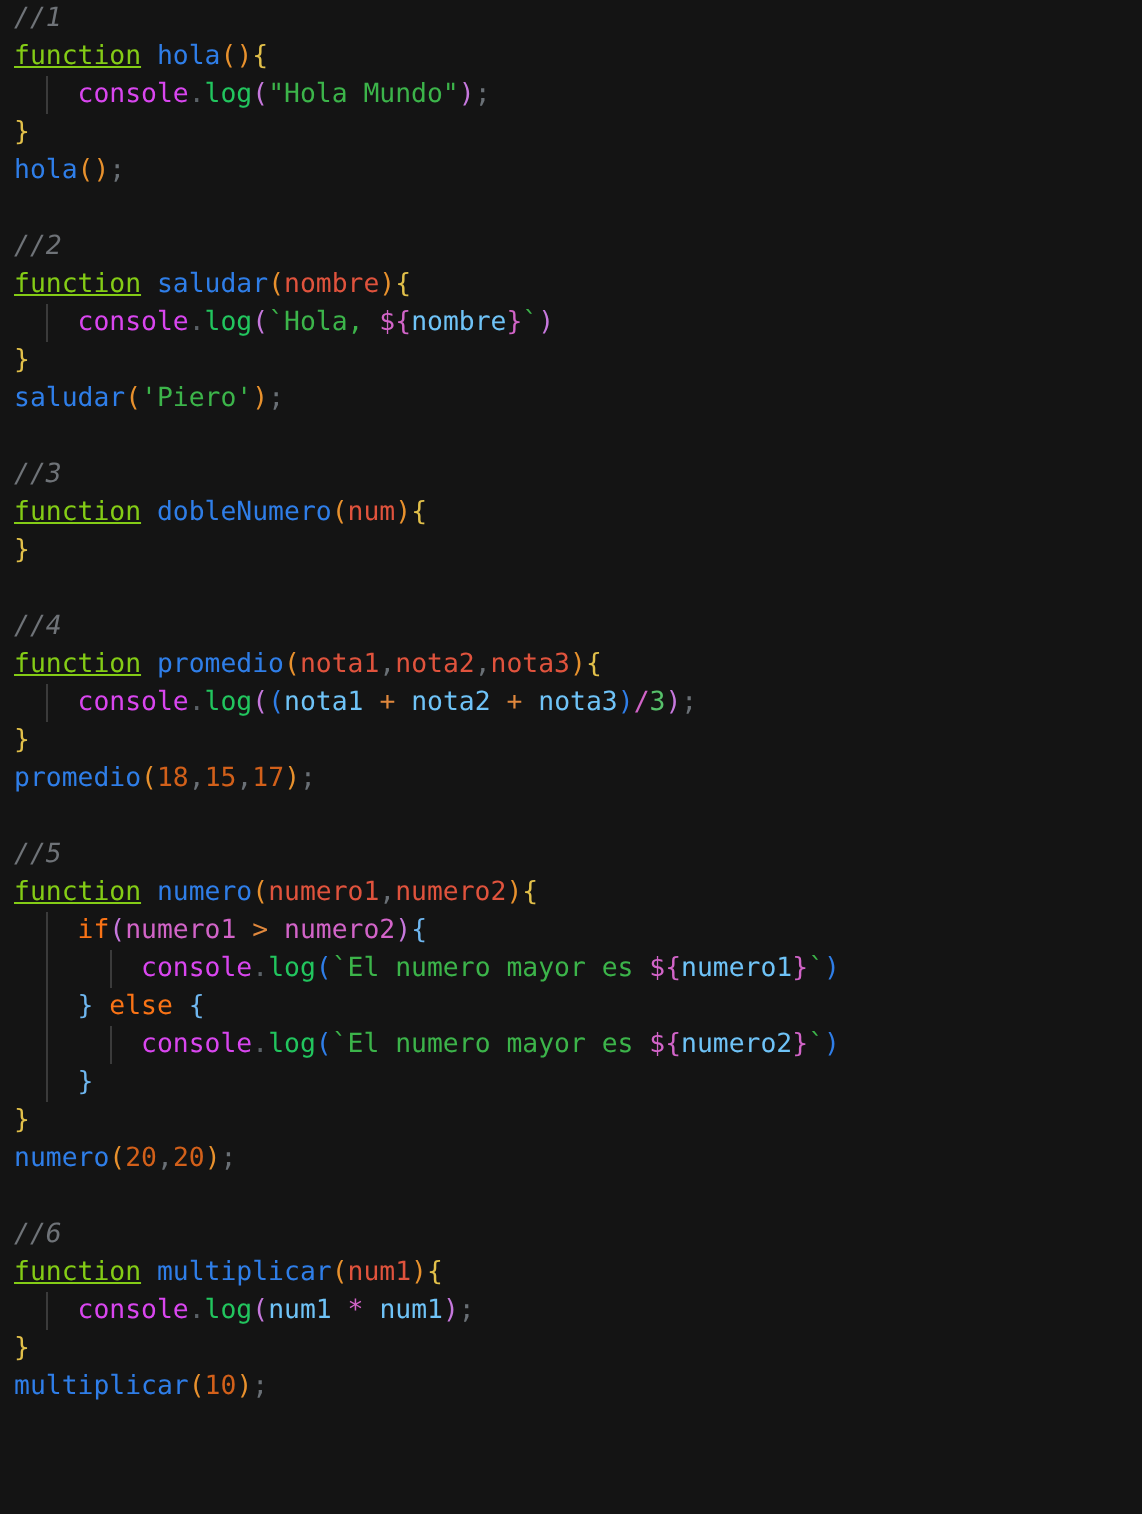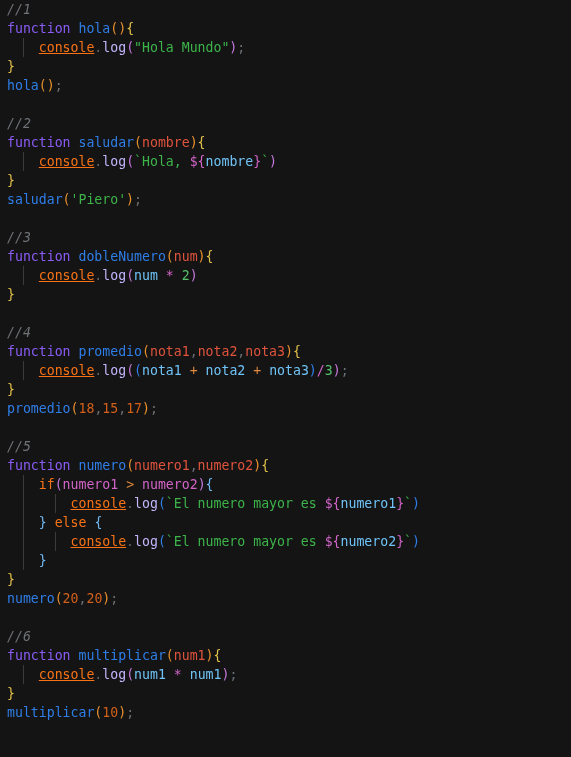--- a/index.html
+++ b/index.html
@@ -43,26 +43,26 @@
   .guide {
     position: absolute;
     width: 1px;
     background: #3b3b3b;
     left: 0;
     top: 0;
   }
 
   
   .cm   { color: #6f7378; font-style: italic; }  
-  .kw   { color: #8b5cf6; }                       
+  .kw   { color: #84cc16; text-decoration: underline; }                       
   .ctl  { color: #f97316; }                       
   .fn   { color: #2f7ee8; }                       
-  .obj  { color: #f97316; text-decoration: underline; }                       
+  .obj  { color: #d946ef; }                       
   .dot  { color: #5b6268; }                       
-  .mth  { color: #c4b5fd; }                       
+  .mth  { color: #22c55e; }                       
   .str  { color: #3cb44a; }                       
   .num  { color: #d2601a; }                       
   .numg { color: #56c06a; }                       
   .par1 { color: #e8912d; }                       
   .par2 { color: #c678dd; }                       
   .par3 { color: #2f7ee8; }                       
   .br1  { color: #e2c04a; }                       
   .br3  { color: #6fb7f0; }                       
   .prm  { color: #e0533d; }                       
   .var  { color: #6fc3f7; }                       
@@ -88,21 +88,20 @@
 
     <div class="line"><span class="cm">//2</span></div>
     <div class="line"><span class="kw">function</span> <span class="fn">saludar</span><span class="par1">(</span><span class="prm">nombre</span><span class="par1">)</span><span class="br1">{</span></div>
     <div class="line"><span class="guide" style="left:16px;height:19px;"></span>    <span class="obj">console</span><span class="dot">.</span><span class="mth">log</span><span class="par2">(</span><span class="str">`</span><span class="str">Hola, </span><span class="tpl">${</span><span class="var">nombre</span><span class="tpl">}</span><span class="str">`</span><span class="par2">)</span></div>
     <div class="line"><span class="br1">}</span></div>
     <div class="line"><span class="fn">saludar</span><span class="par1">(</span><span class="str">'Piero'</span><span class="par1">)</span><span class="pun">;</span></div>
     <div class="line blank"> </div>
 
     <div class="line"><span class="cm">//3</span></div>
     <div class="line"><span class="kw">function</span> <span class="fn">dobleNumero</span><span class="par1">(</span><span class="prm">num</span><span class="par1">)</span><span class="br1">{</span></div>
-    <div class="line"><span class="guide" style="left:16px;height:19px;"></span>    <span class="obj">console</span><span class="dot">.</span><span class="mth">log</span><span class="par2">(</span><span class="var">num</span> <span class="opm">*</span> <span class="numg">2</span><span class="par2">)</span></div>
     <div class="line"><span class="br1">}</span></div>
     <div class="line blank"> </div>
 
     <div class="line"><span class="cm">//4</span></div>
     <div class="line"><span class="kw">function</span> <span class="fn">promedio</span><span class="par1">(</span><span class="prm">nota1</span><span class="pun">,</span><span class="prm">nota2</span><span class="pun">,</span><span class="prm">nota3</span><span class="par1">)</span><span class="br1">{</span></div>
     <div class="line"><span class="guide" style="left:16px;height:19px;"></span>    <span class="obj">console</span><span class="dot">.</span><span class="mth">log</span><span class="par2">(</span><span class="par3">(</span><span class="var">nota1</span> <span class="op">+</span> <span class="var">nota2</span> <span class="op">+</span> <span class="var">nota3</span><span class="par3">)</span><span class="opm">/</span><span class="numg">3</span><span class="par2">)</span><span class="pun">;</span></div>
     <div class="line"><span class="br1">}</span></div>
     <div class="line"><span class="fn">promedio</span><span class="par1">(</span><span class="num">18</span><span class="pun">,</span><span class="num">15</span><span class="pun">,</span><span class="num">17</span><span class="par1">)</span><span class="pun">;</span></div>
     <div class="line blank"> </div>
 

